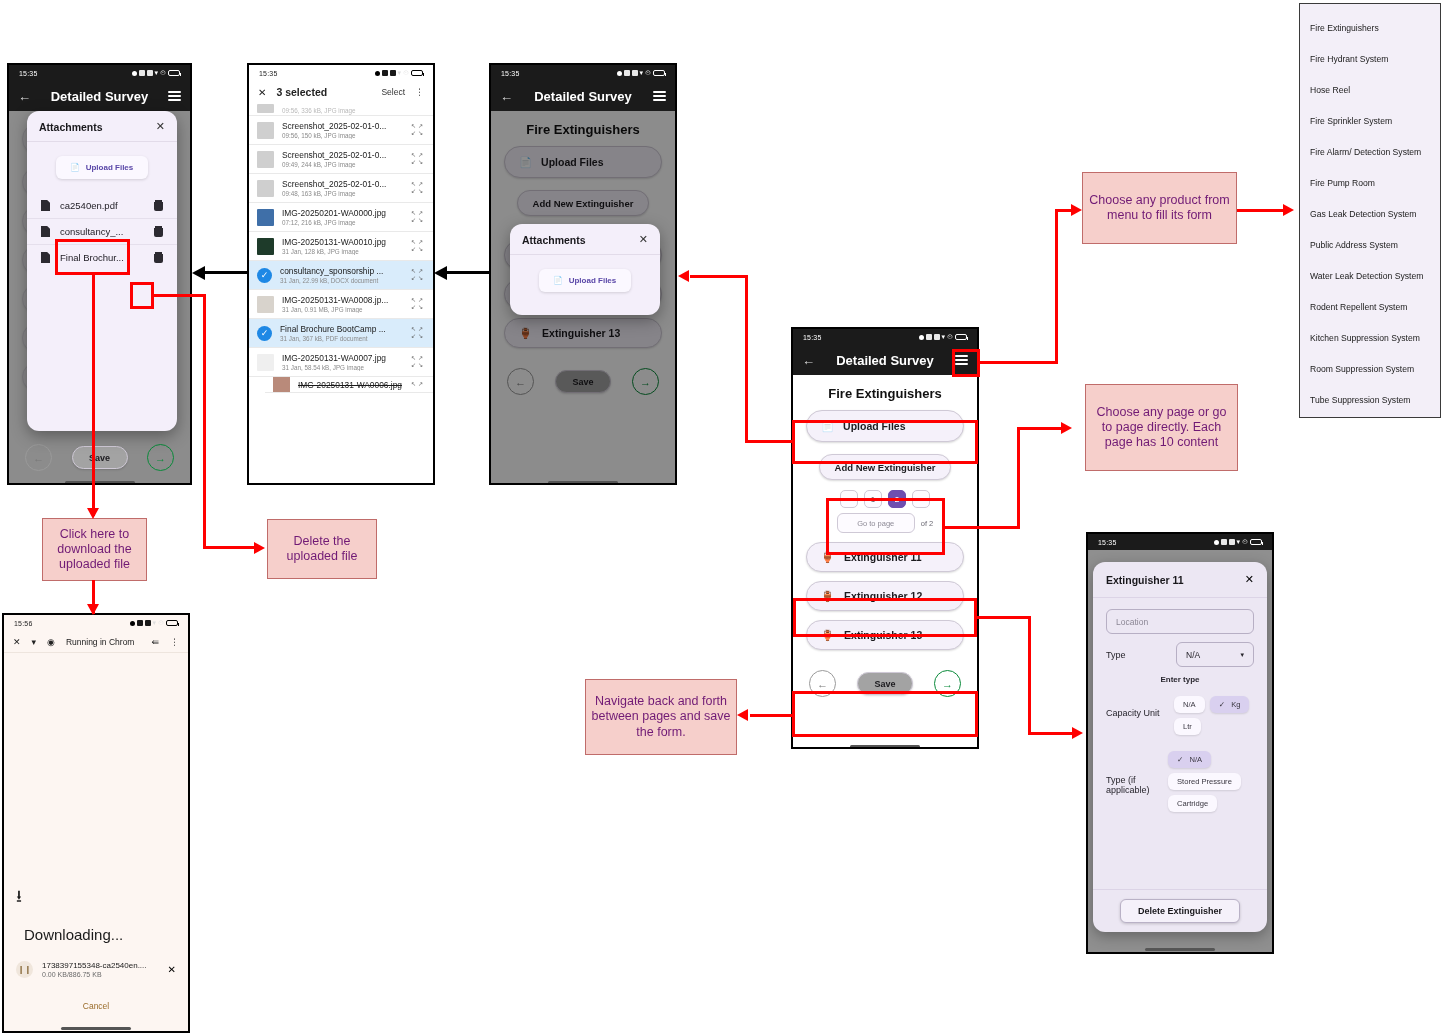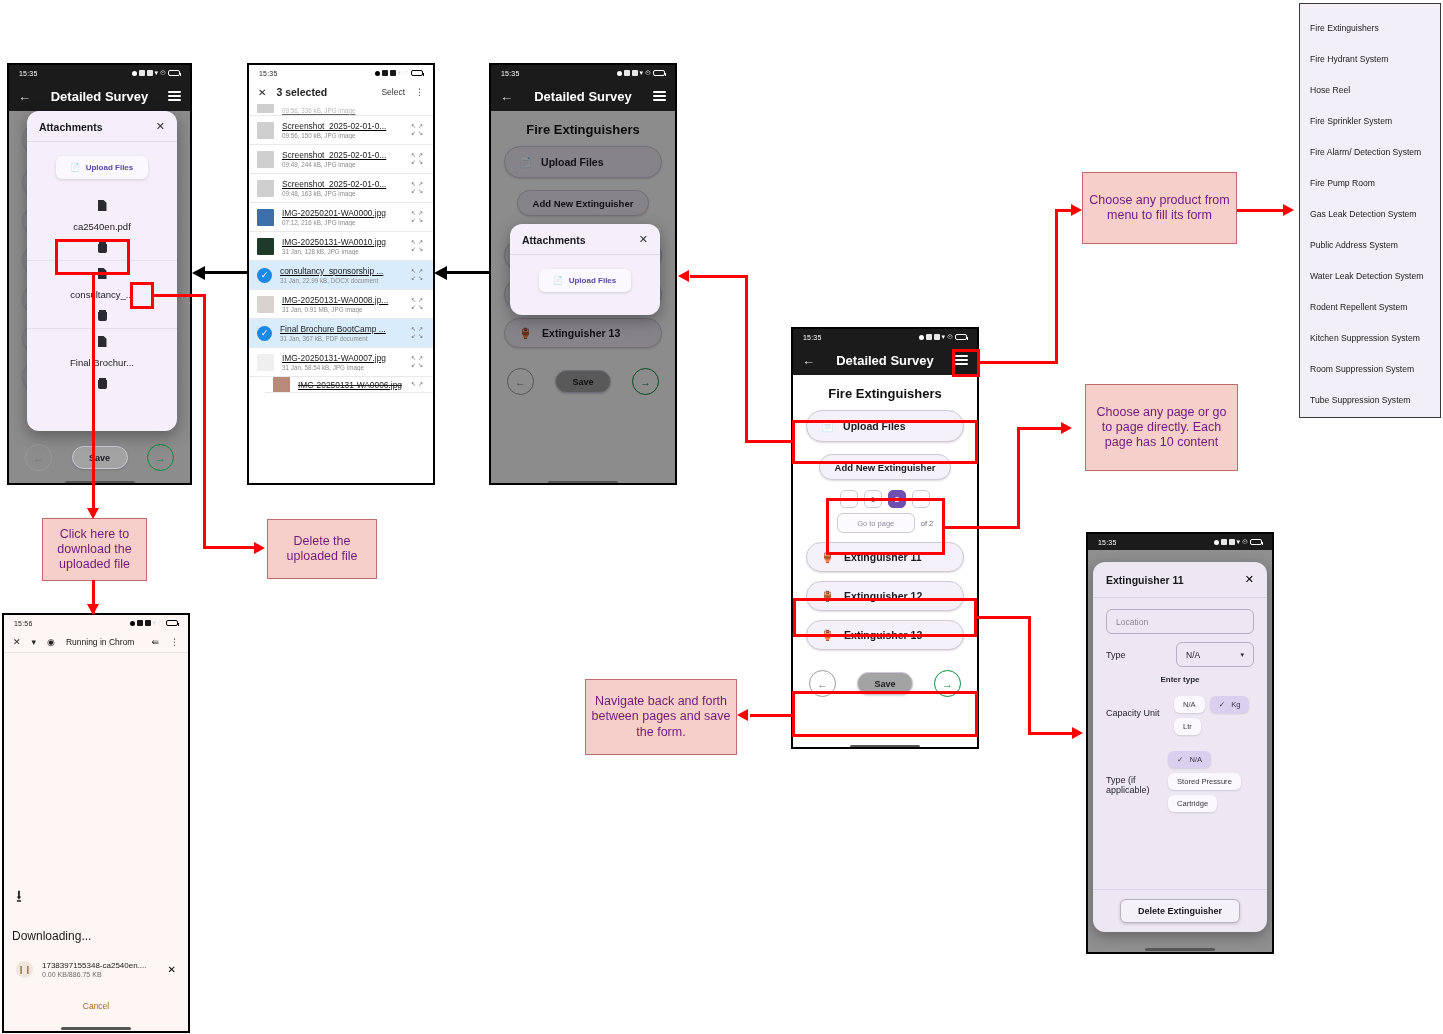--- a/index.html
+++ b/index.html
@@ -78,47 +78,47 @@
     box-shadow:0 5px 16px rgba(0,0,0,.35); overflow:hidden;
   }
   .dialog .dhead { display:flex; align-items:center; justify-content:space-between; padding:9px 12px 8px; border-bottom:1px solid #e2dbe9; }
   .dialog .dtitle { font-size:10.5px; font-weight:bold; color:#19181c; }
   .dialog .dclose { font-size:11px; color:#333; }
   .upload-chip {
     margin:14px auto; width:92px;height:23px;border-radius:6px;background:#fbf8ff;
     display:flex;align-items:center;justify-content:center;gap:5px;
     font-size:8px;font-weight:bold;color:#5a47a8; box-shadow:0 1px 3px rgba(0,0,0,.14);
   }
-  .file-row { display:flex;align-items:center;gap:10px;padding:7px 14px;border-bottom:1px solid #e5dfec;font-size:9.5px;color:#232128;flex-direction:column; }
+  .file-row { display:flex;align-items:center;gap:10px;padding:7px 14px;border-bottom:1px solid #e5dfec;font-size:9.5px;color:#232128; }
   .file-row .fname{flex:1;}
   .file-ic { width:9px;height:11px;background:#2c2a31; clip-path: polygon(0 0,68% 0,100% 26%,100% 100%,0 100%); }
   .trash { width:9px;height:11px; position:relative; }
   .trash::before{content:"";position:absolute;top:1.5px;left:0;right:0;bottom:0;background:#2c2a31;border-radius:0 0 2px 2px;}
   .trash::after{content:"";position:absolute;top:0;left:1px;right:1px;height:1.6px;background:#2c2a31;}
 
   
   .fp-bar { height:22px;display:flex;align-items:center;gap:10px;padding:0 9px;font-size:10px;color:#222;background:#fff; }
   .fp-bar .sel { font-weight:bold; flex:1; font-size:10.5px; }
   .fp-bar .select-lbl { font-size:8.5px; color:#333; }
   .fp-item { display:flex;align-items:center;gap:8px;padding:5px 8px;border-bottom:1px solid #e9e9e9;background:#fff; }
   .fp-item.sel-row { background:#d9ecfb; }
   .fp-thumb { width:17px;height:17px;flex:none;background:#cfcfcf;border-radius:1px; }
   .fp-check { width:15px;height:15px;border-radius:50%;background:#1e88e5;color:#fff;font-size:9px;display:flex;align-items:center;justify-content:center;flex:none; }
-  .fp-txt{flex:1;min-width:0;text-decoration:underline;}
+  .fp-txt{flex:1;min-width:0;}
   .fp-name{font-size:8.4px;color:#1a1a1a;white-space:nowrap;overflow:hidden;}
   .fp-meta{font-size:6.3px;color:#8a8a8a;margin-top:1px;white-space:nowrap;overflow:hidden;}
   .fp-arrows{font-size:6px;color:#555;line-height:1.1;letter-spacing:2px;flex:none;}
   .strike { text-decoration: line-through; }
 
   
   .dl-body { background:#fdf6f2; position:relative; height:100%; }
   .dl-bar { height:22px;display:flex;align-items:center;gap:11px;padding:0 9px;font-size:9px;color:#222;border-bottom:1px solid #eee5de;background:#fdf6f2;}
   .dl-bar .lbl{flex:1;font-size:8.5px;}
   .dl-icon-big{position:absolute;left:12px;bottom:120px;font-size:17px;color:#1a1a1a;}
-  .dl-status{position:absolute;left:8px;bottom:90px;font-size:12px;color:#1a1a1a;}
+  .dl-status{position:absolute;left:20px;bottom:90px;font-size:15px;color:#1a1a1a;}
   .dl-file{position:absolute;left:12px;right:12px;bottom:55px;display:flex;align-items:center;gap:9px;}
   .dl-pause{width:17px;height:17px;border-radius:50%;background:#f0e6dc;display:flex;align-items:center;justify-content:center;font-size:8px;color:#8a6b3d;flex:none;}
   .dl-fname{font-size:8px;color:#1a1a1a;}
   .dl-fsize{font-size:7px;color:#6b6b6b;margin-top:1px;}
   .dl-cancel{position:absolute;bottom:22px;left:0;right:0;text-align:center;font-size:8.5px;color:#9a6c2a;}
 
   
   .form-sheet{position:absolute;left:5px;right:5px;top:12px;bottom:22px;background:#ece7f3;border-radius:12px;box-shadow:0 4px 14px rgba(0,0,0,.3);overflow:hidden;}
   .fs-head{display:flex;align-items:center;justify-content:space-between;padding:11px 13px;border-bottom:1px solid #dcd4e6;}
   .fs-title{font-size:10.5px;font-weight:bold;color:#19181c;}

